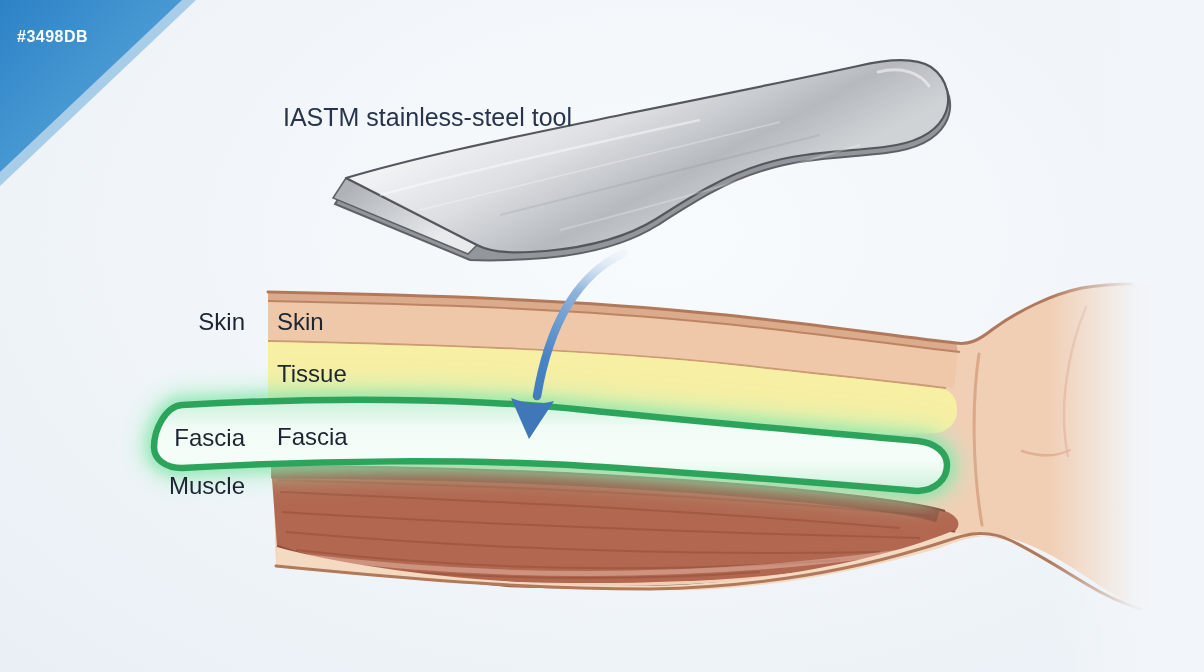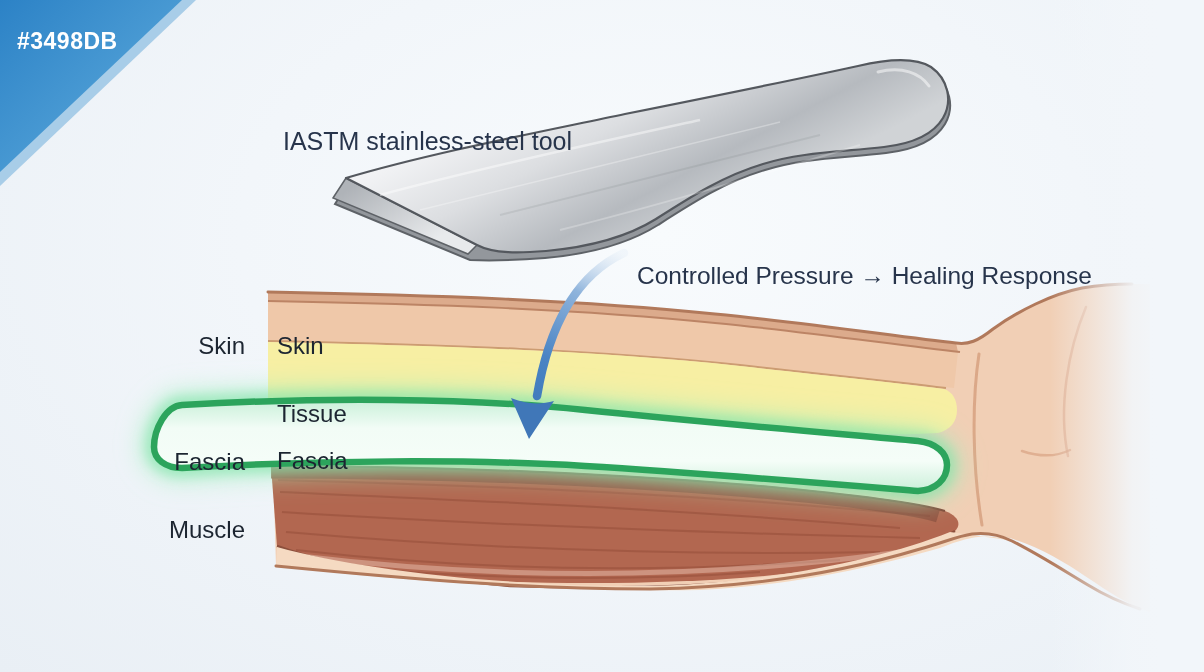--- a/index.html
+++ b/index.html
@@ -1,26 +1,26 @@
 <!DOCTYPE html>
 <html><head>
 <meta charset="utf-8">
 <style>
   html,body{margin:0;padding:0;background:#dfe6ee;font-family:"Liberation Sans",sans-serif;}
   .stage{
     position:relative;width:1204px;height:672px;overflow:hidden;
     background:radial-gradient(ellipse at 55% 35%, #F8FBFD 0%, #F2F6FA 45%, #E9EFF5 100%);
   }
   .stage svg{position:absolute;left:0;top:0;}
-  .lbl{position:absolute;color:#1C2531;font-size:24px;line-height:1.15;white-space:nowrap;z-index:10;margin-top:24px;}
+  .lbl{position:absolute;color:#1C2531;font-size:24px;line-height:1.15;white-space:nowrap;z-index:10;}
   .outside{width:205px;left:40px;text-align:right;}
   .inside{left:277px;}
   .title{color:#27344B;}
   .badge-text{
-    position:absolute;left:17px;top:28px;color:#FFFFFF;font-size:23px;font-weight:700;
+    position:absolute;left:17px;top:28px;color:#FFFFFF;font-size:16px;font-weight:700;
     letter-spacing:.5px;z-index:12;
   }
   .watermark{
     position:absolute;right:30px;top:630px;color:#8D96A4;font-size:16.5px;z-index:10;
   }
   .tool-label{left:283px;top:103px;font-size:25px;}
   .annotation-label{left:637px;top:238px;font-size:24.5px;}
 </style>
 </head>
 <body>
@@ -237,24 +237,23 @@
   <g>
     <polygon points="0,0 196,0 0,186" fill="#A8CDE8"></polygon>
     <polygon points="0,0 182,0 0,172" fill="url(#badgeGrad)"></polygon>
   </g>
 </svg>
 
 <div class="badge-text">#3498DB</div>
 
 <div class="lbl title tool-label">IASTM stainless-steel tool</div>
 
-<div class="lbl title annotation-label">Controlled Pressure → Healing Response</div>
 
 <div class="lbl outside" style="top:308px;">Skin</div>
 <div class="lbl outside" style="top:424px;">Fascia</div>
-<div class="lbl outside" style="top:492px;">Muscle</div>
+<div class="lbl outside" style="top:472px;">Muscle</div>
 
 <div class="lbl inside" style="top:308px;">Skin</div>
-<div class="lbl inside" style="top:376px;text-align:center;">Tissue</div>
+<div class="lbl inside" style="top:360px;text-align:center;">Tissue</div>
 <div class="lbl inside" style="top:423px;">Fascia</div>
 
 
 </div>
 
 </body></html>

